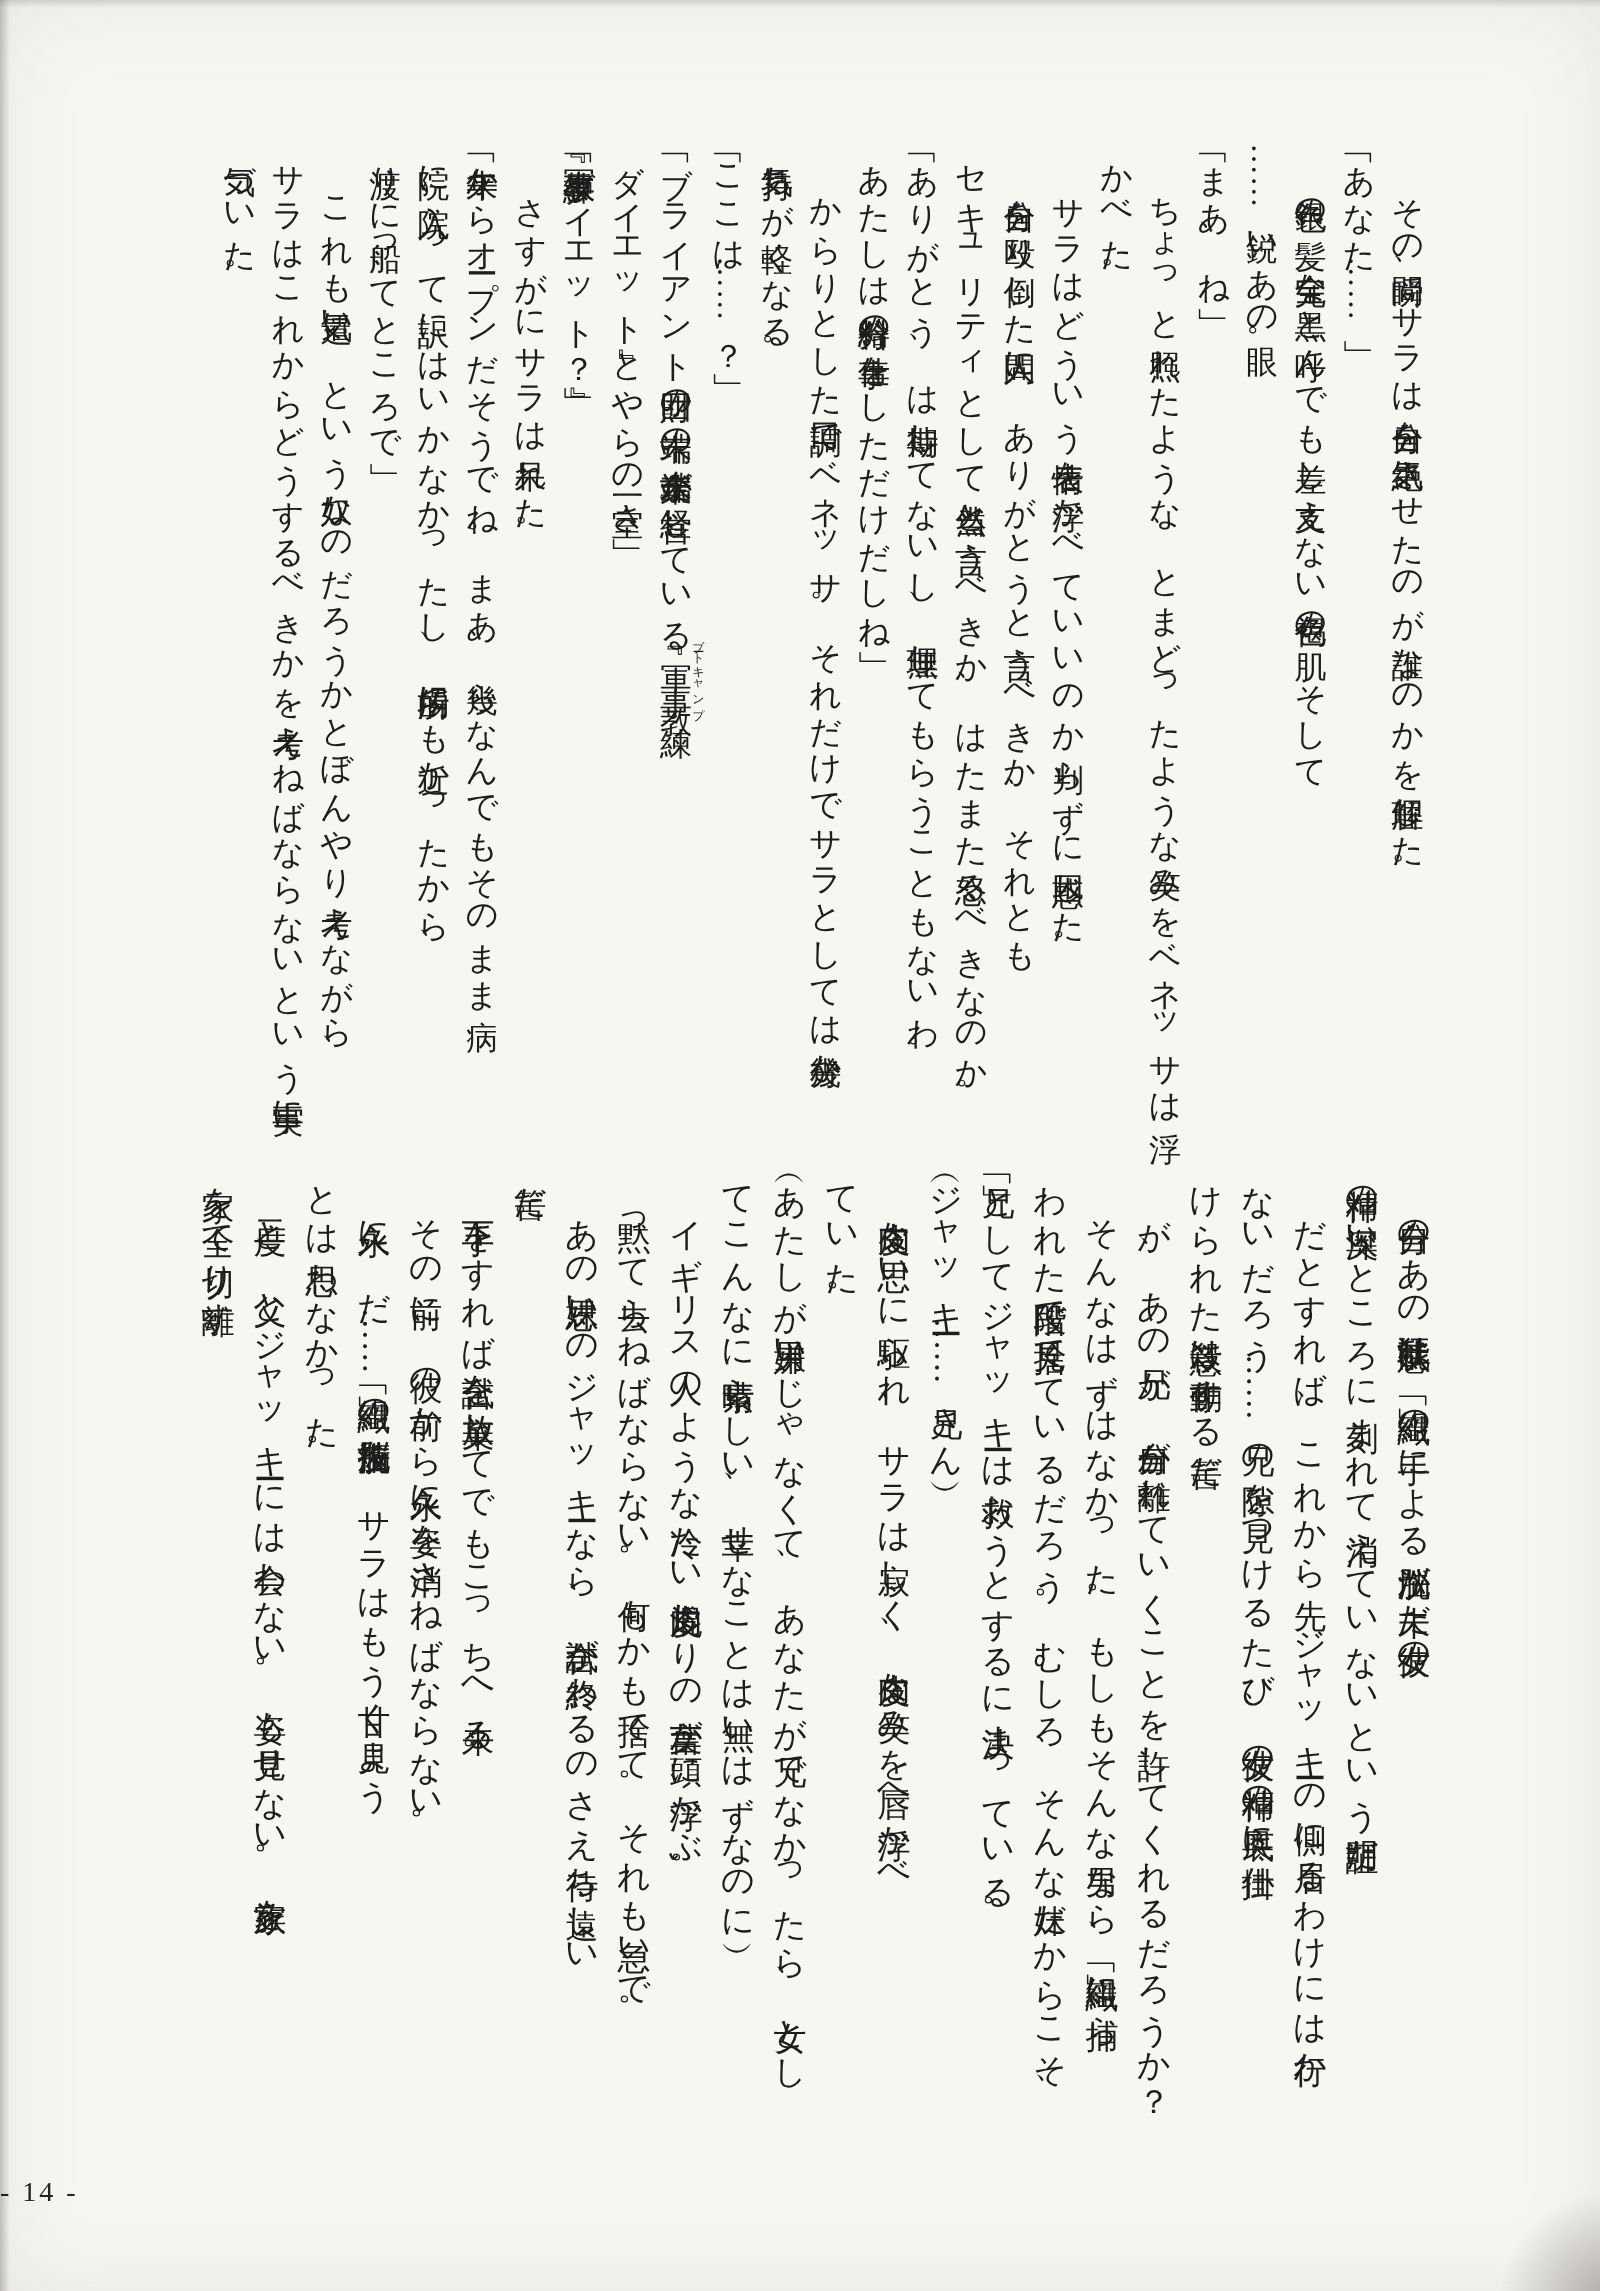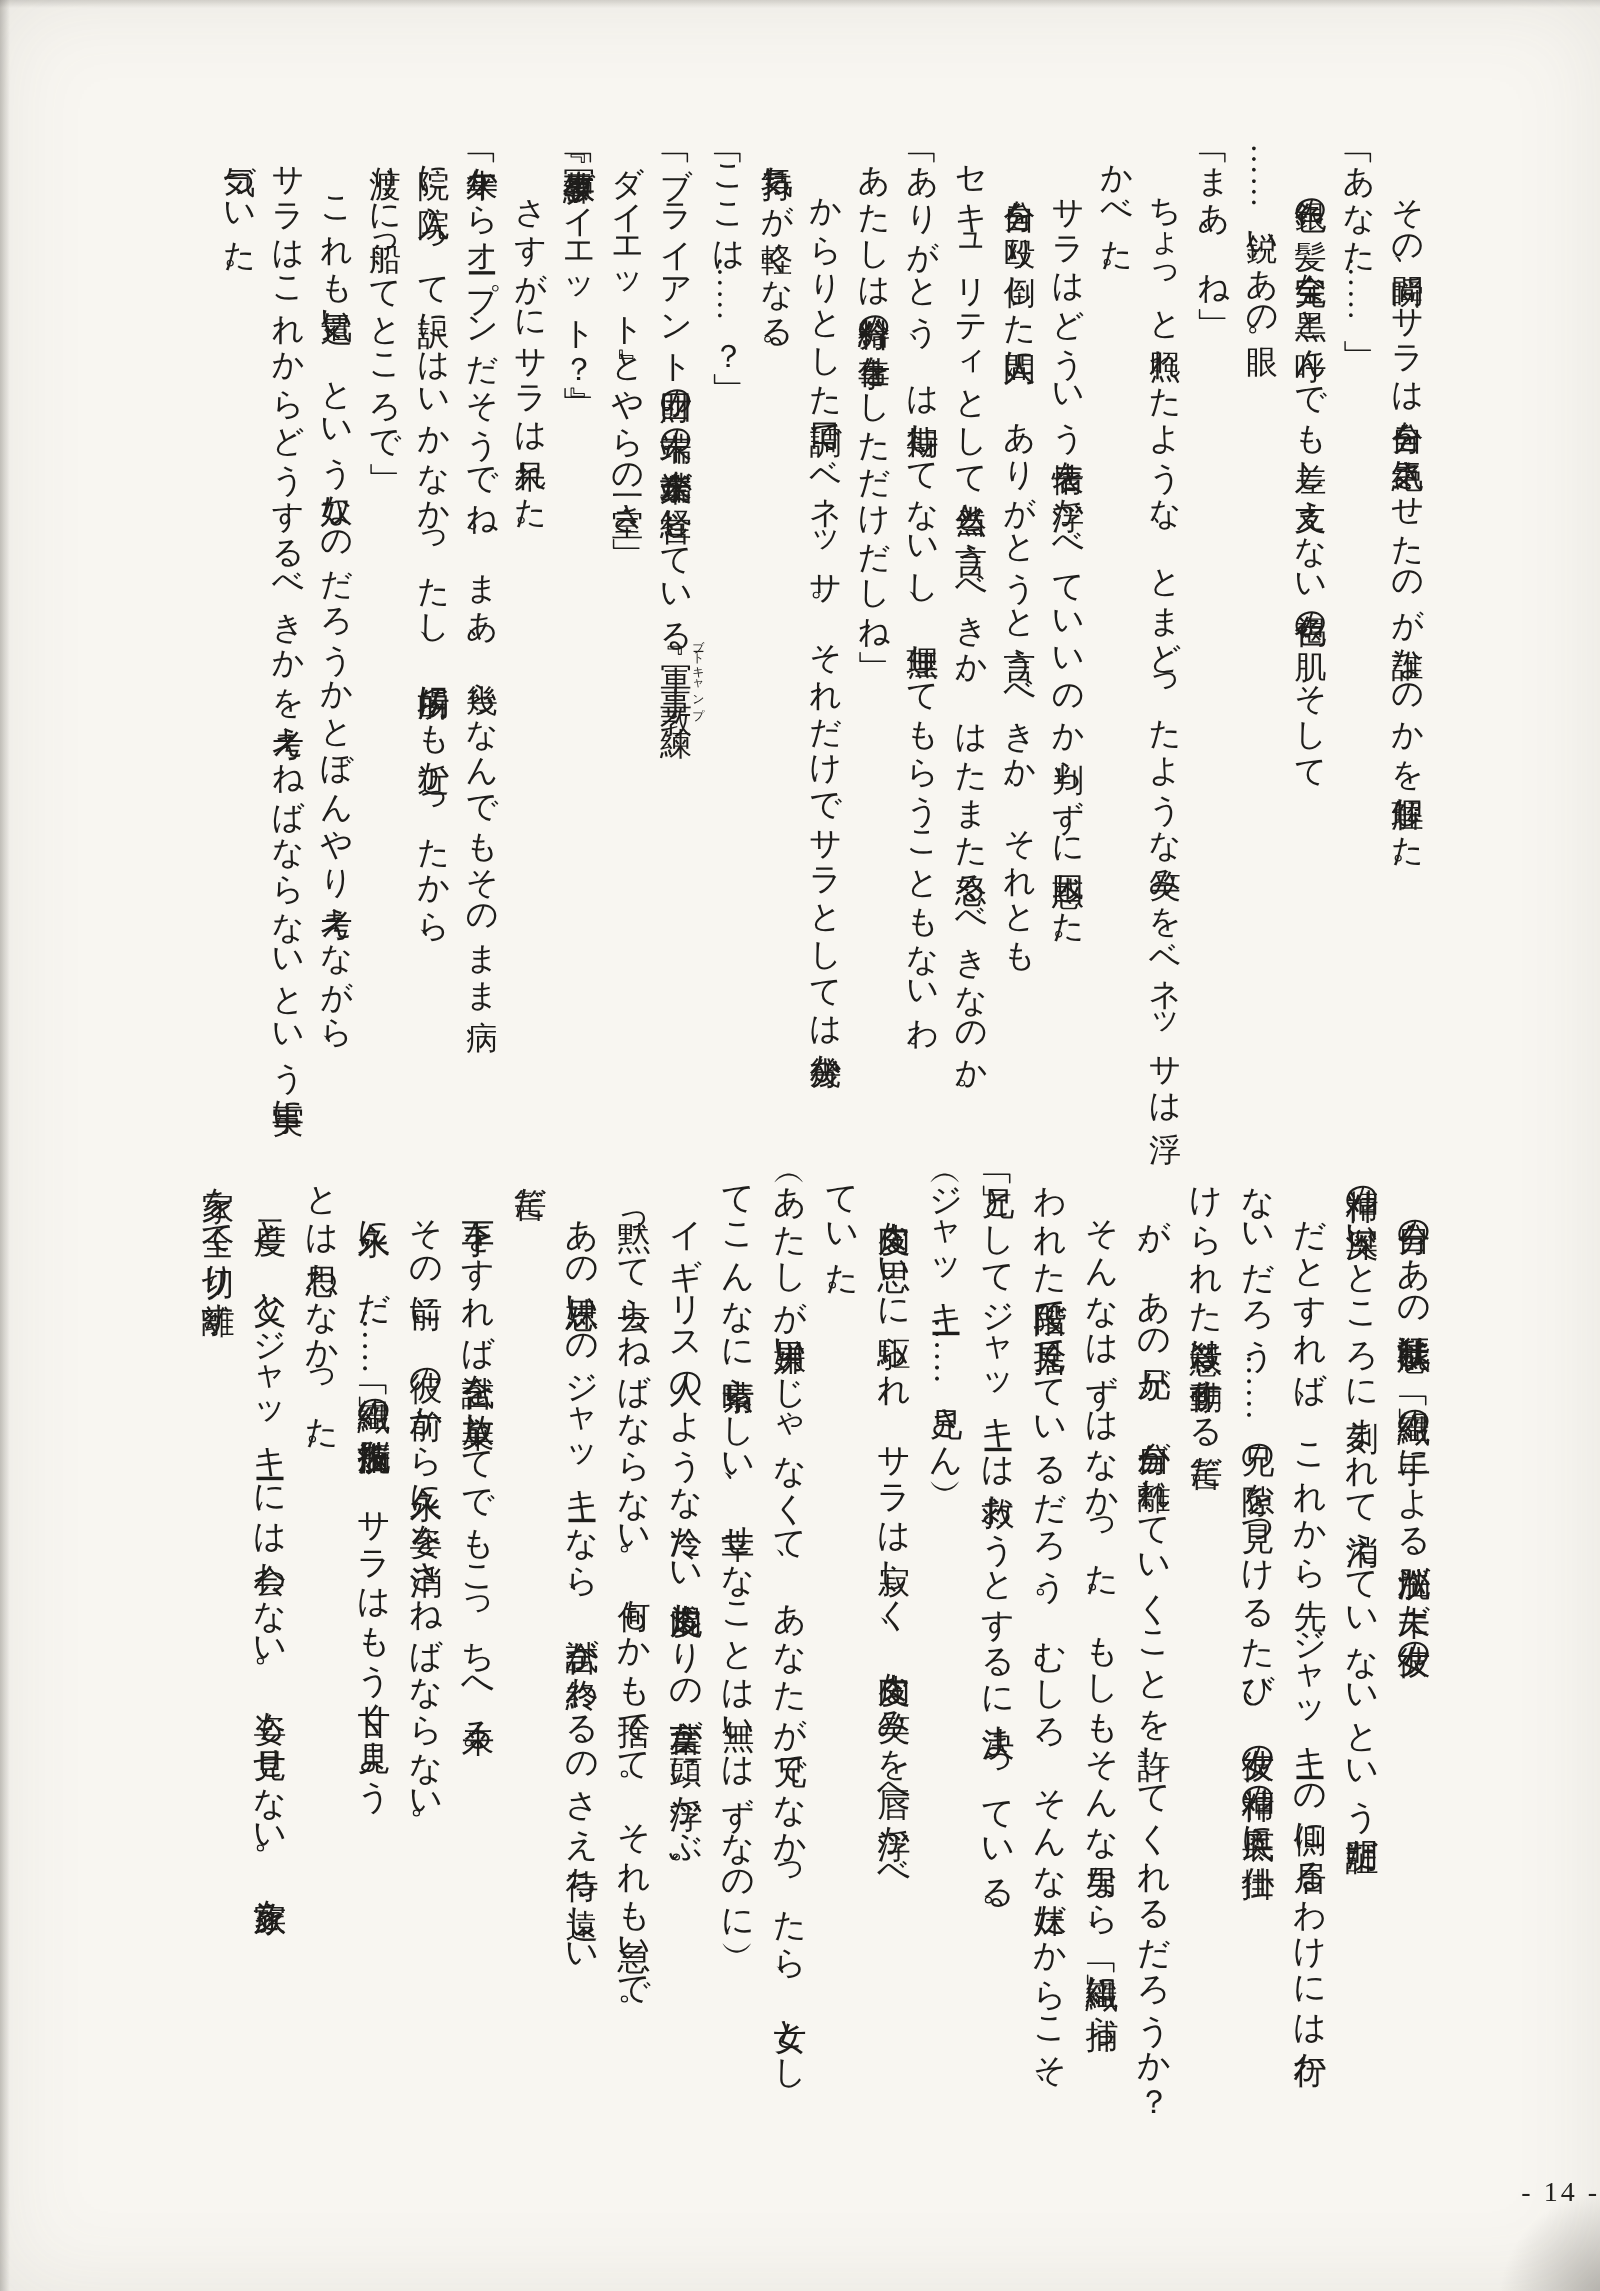--- a/index.html
+++ b/index.html
@@ -70,21 +70,21 @@
   }
   ruby rt {
     font-size: 12px;
     letter-spacing: 0;
   }
   .page-number {
     position: absolute;
     top: 2176px;
     left: 0;
     width: 1600px;
-    text-align: right;
+    text-align: left;
     font-size: 28px;
     letter-spacing: 3px;
     color: #23221f;
   }
 </style>
 </head>
 <body>
 
 <div class="scan-vignette"></div>
 <div class="edge-top"></div>

